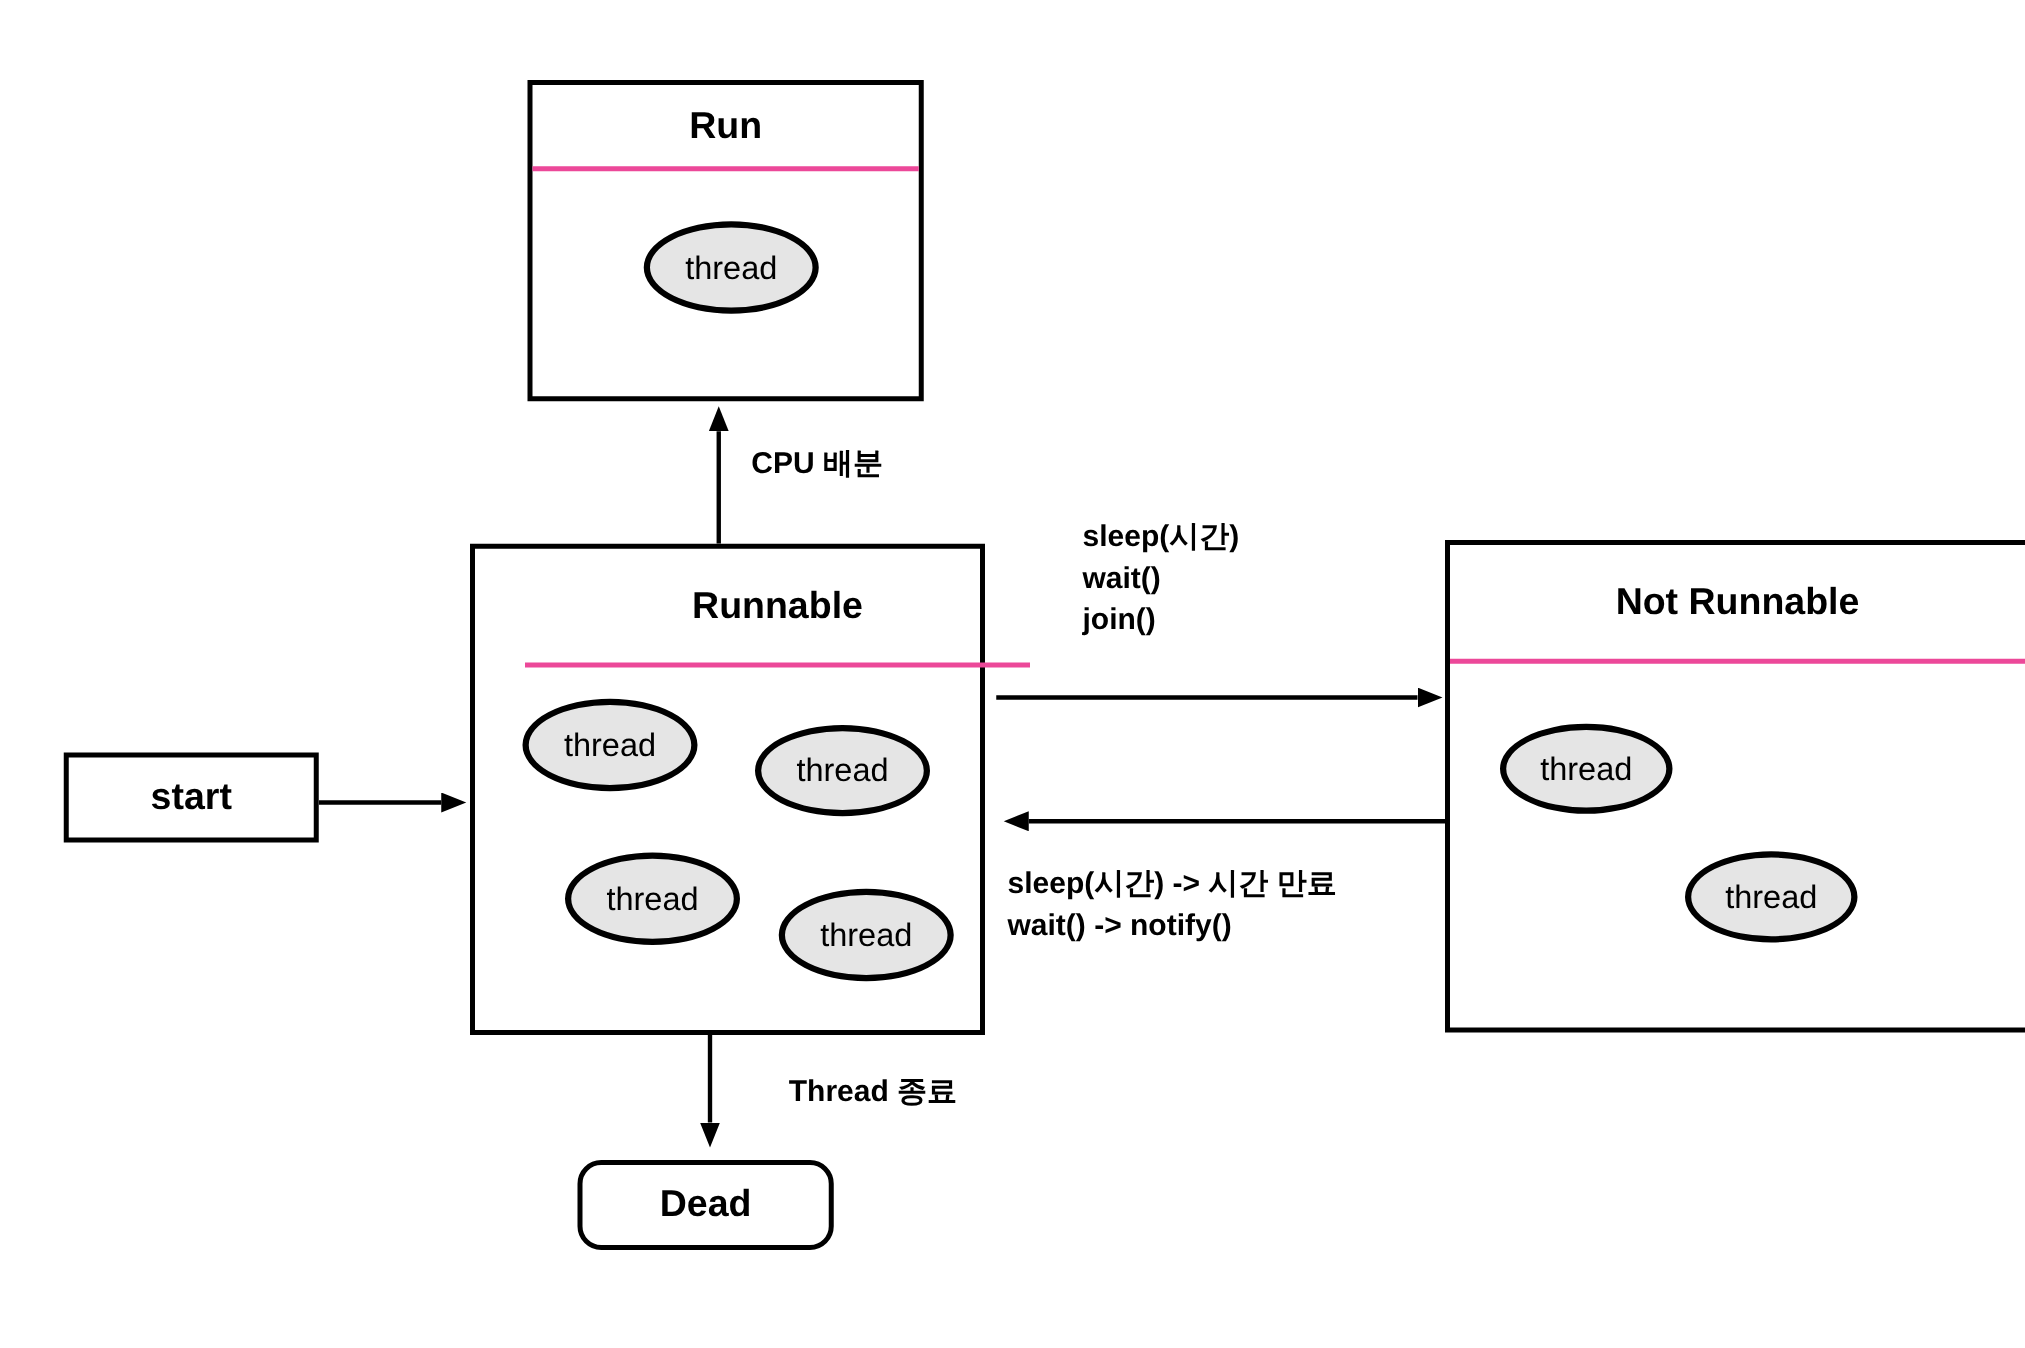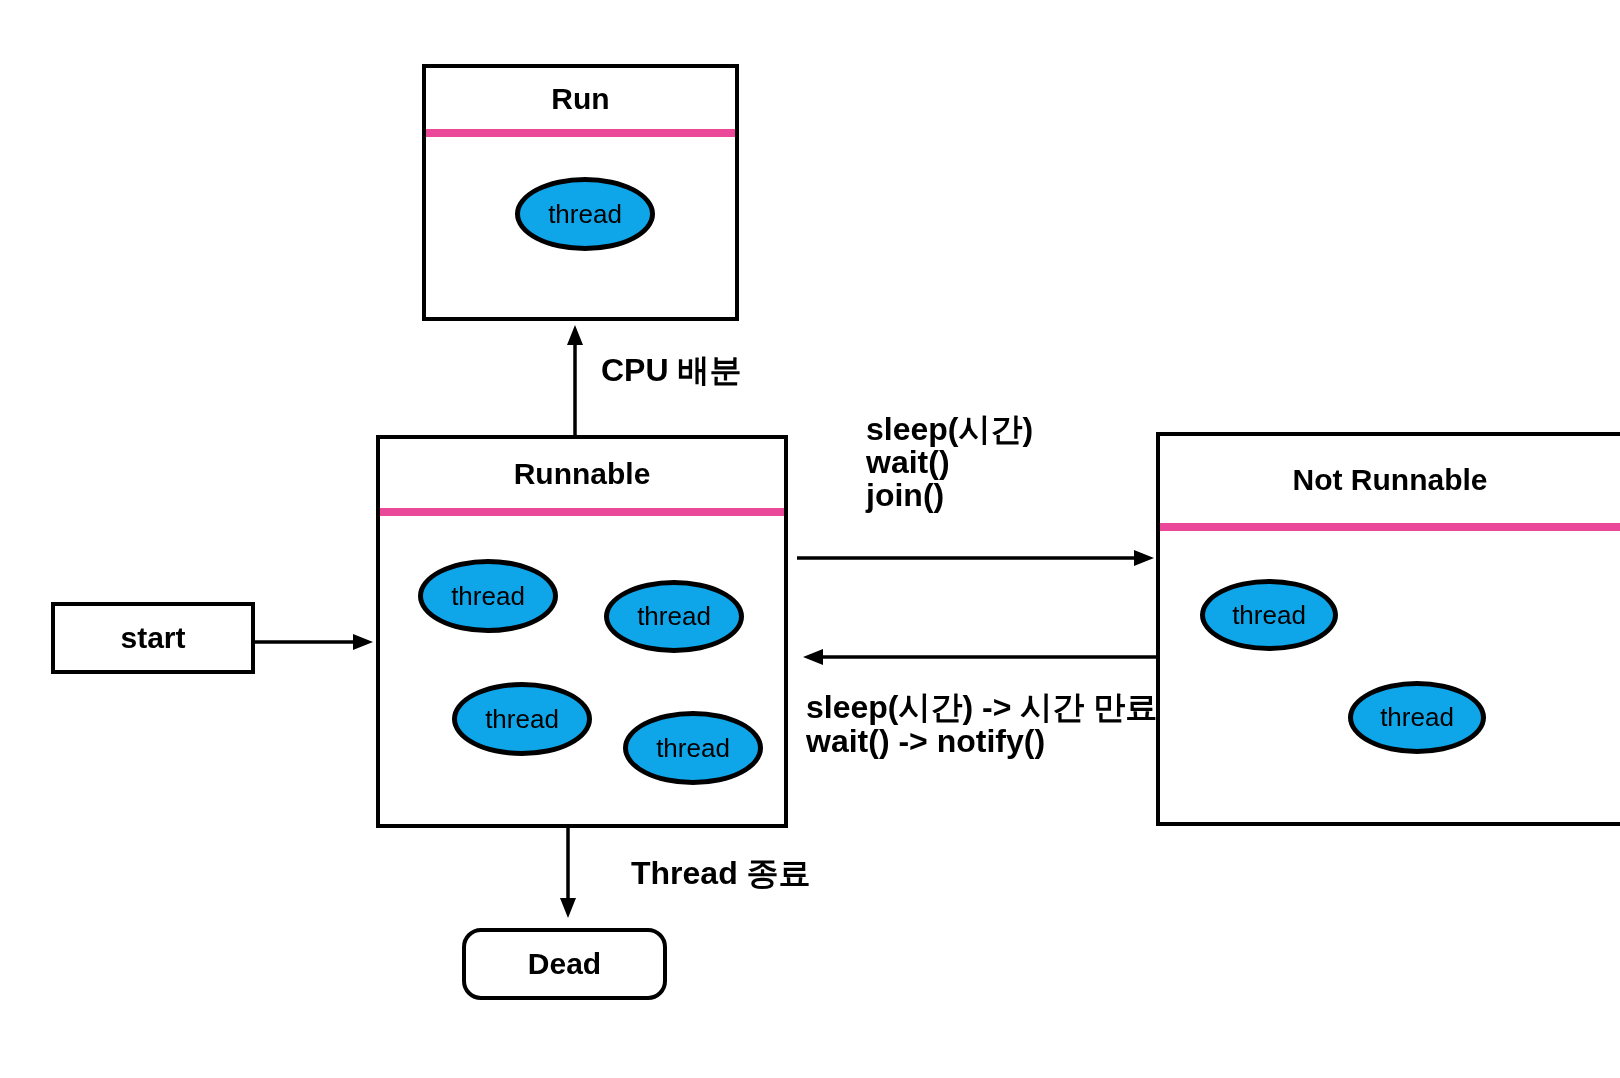--- a/index.html
+++ b/index.html
@@ -19,52 +19,52 @@
     width: 1620px; height: 1078px;
     pointer-events: none;
   }
   .state-box {
     position: absolute;
     border: 4px solid #000000;
     background: #ffffff;
   }
   .state-header {
     width: 100%;
-    border-bottom: 8px solid #ec4899;
+    border-bottom: 4px solid #ec4899;
     display: flex;
     align-items: center;
     justify-content: center;
     font-weight: bold;
     font-size: 30px;
   }
   .simple-box {
     position: absolute;
     border: 4px solid #000000;
     background: #ffffff;
     display: flex;
     align-items: center;
     justify-content: center;
     font-weight: bold;
     font-size: 30px;
   }
   .thread-ellipse {
     position: absolute;
     border: 5px solid #000000;
     border-radius: 50%;
-    background: #0ea5e9;
+    background: #e5e5e5;
     display: flex;
     align-items: center;
     justify-content: center;
     font-size: 26px;
     font-weight: 400;
   }
   .edge-label {
     position: absolute;
     font-weight: bold;
-    font-size: 32px;
+    font-size: 24px;
     line-height: 33px;
     white-space: nowrap;
   }
 </style>
 </head>
 <body>
 
 <div class="canvas">
 
   <svg class="arrow-layer" width="1620" height="1078" viewBox="0 0 1620 1078" xmlns="http://www.w3.org/2000/svg">
@@ -84,21 +84,21 @@
     <div class="state-box" style="left:422px; top:64px; width:317px; height:257px;">
       <div class="state-header" style="height:69px;">Run</div>
     </div>
     <div class="thread-ellipse" style="left:515px; top:177px; width:140px; height:74px;">
       <span>thread</span>
     </div>
   </div>
 
   <div>
     <div class="state-box" style="left:376px; top:435px; width:412px; height:393px;">
-      <div class="state-header" style="height:77px;">Runnable</div>
+      <div class="state-header" style="height:95px;margin-left:40px;">Runnable</div>
     </div>
     <div class="thread-ellipse" style="left:418px; top:559px; width:140px; height:74px;">
       <span>thread</span>
     </div>
     <div class="thread-ellipse" style="left:604px; top:580px; width:140px; height:73px;">
       <span>thread</span>
     </div>
     <div class="thread-ellipse" style="left:452px; top:682px; width:140px; height:74px;">
       <span>thread</span>
     </div>

